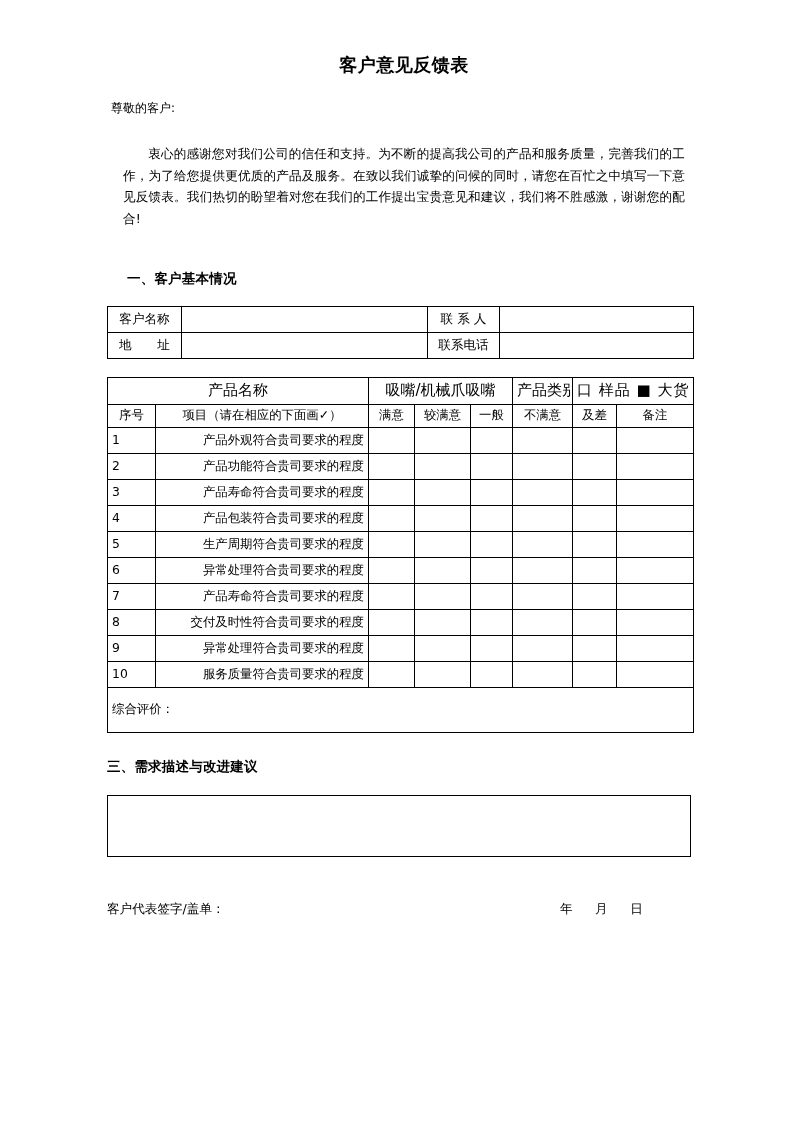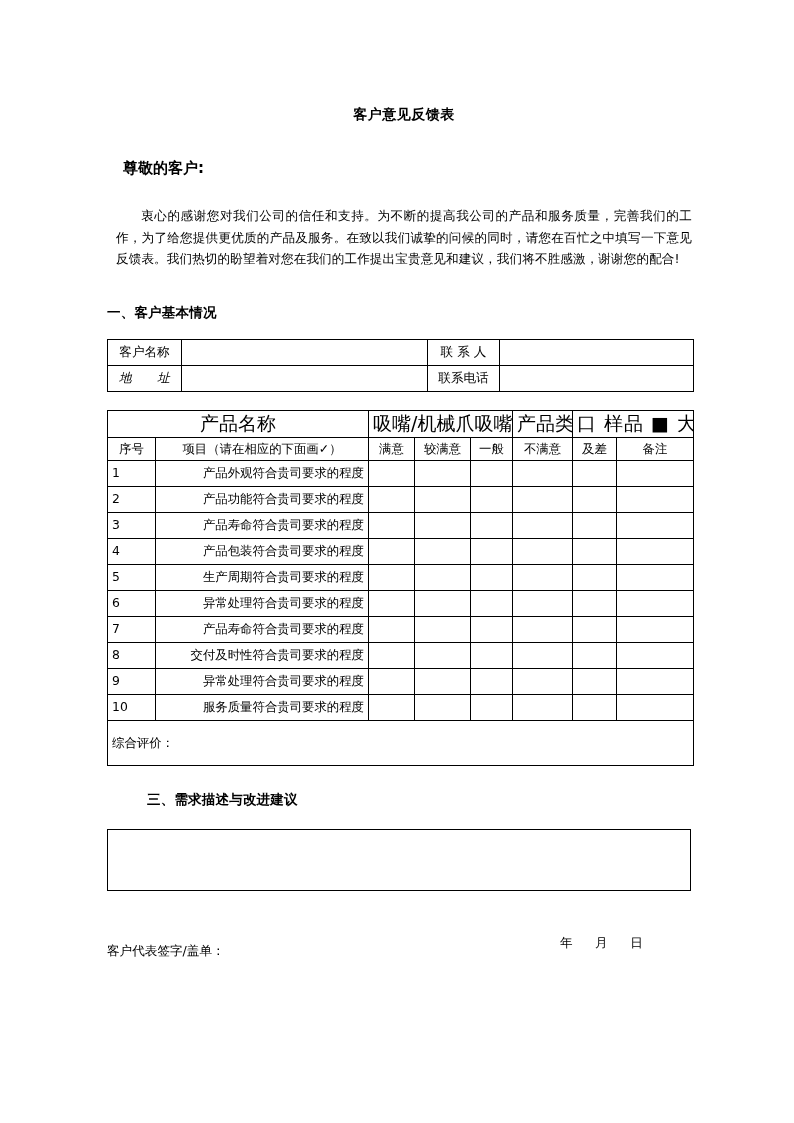--- a/index.html
+++ b/index.html
@@ -25,60 +25,60 @@
   .content {
     position: absolute;
     left: 107px;
     top: 0;
     width: 594px;
   }
 
   
   .doc-title {
     text-align: center;
-    font-size: 14px;
+    font-size: 18px;
     font-weight: bold;
     line-height: 1;
     margin: 0;
-    padding-top: 107px;
+    padding-top: 56px;
     letter-spacing: 0.5px;
   }
 
   
   .salutation {
-    font-size: 15px;
-    font-weight: bold;
-    margin: 16px;
+    font-size: 12px;
+    font-weight: normal;
+    margin: 4px;
     padding-top: 24px;
     line-height: 1;
   }
 
   
   .body-para {
     font-size: 12.6px;
     line-height: 21.5px;
-    margin: 9px;
+    margin: 16px;
     padding-top: 13px;
     text-indent: 2em;
     text-align: justify;
     text-justify: inter-ideograph;
     letter-spacing: 0.1px;
   }
 
   
   .section-heading {
     font-size: 13.5px;
     font-weight: bold;
     margin: 0;
     line-height: 1;
     letter-spacing: 0.2px;
   }
-  .sec1 { padding-top: 27px; }
+  .sec1 { padding-top: 27px; margin-left: 20px; }
   .sec2 { padding-top: 29px; }
-  .sec3 { padding-top: 27px; margin-left: 40px; }
+  .sec3 { padding-top: 27px; }
 
   
   table.doc-table {
     border-collapse: collapse;
     width: 586px;
     table-layout: fixed;
     font-size: 12.6px;
   }
   table.doc-table td {
     border: 1px solid #000000;
@@ -93,31 +93,30 @@
 
   
   .tbl-basic { margin-top: 20px; padding-left: 8px; }
   .tbl-basic td { height: 27px; }
   .lbl-cell {
     text-align: center;
   }
   .lbl-spread {
     text-align: center;
     letter-spacing: 0.2px;
-    font-style: italic;
   }
   .fill-cell { }
 
   
   .tbl-eval { margin-top: 18px; }
   .tbl-eval td {
     height: 21px;
     font-size: 12.4px;
   }
-  .tbl-eval td.prow { height: 27px; font-size: 19px; }
+  .tbl-eval td.prow { height: 27px; font-size: 15px; }
   .tbl-eval td.hrow { height: 23px; }
   .c-center { text-align: center; }
   .c-idx { text-align: left; padding-left: 7px; }
   .c-item { text-align: right; padding-left: 8px; }
   .summary-cell {
     height: 45px !important;
     vertical-align: top;
     padding-top: 4px;
     padding-left: 5px;
     text-align: left;
@@ -138,21 +137,21 @@
   .sign-row {
     margin-top: 46px;
     font-size: 12.6px;
     line-height: 1;
     position: relative;
     height: 20px;
   }
   .sign-left {
     position: absolute;
     left: 0;
-    top: 8px;
+    top: 0;
   }
   .sign-date {
     position: absolute;
     left: 453px;
     top: 0;
     letter-spacing: 0.5px;
   }
   .sign-date .dgap { display: inline-block; width: 22px; }
 </style>
 </head>

